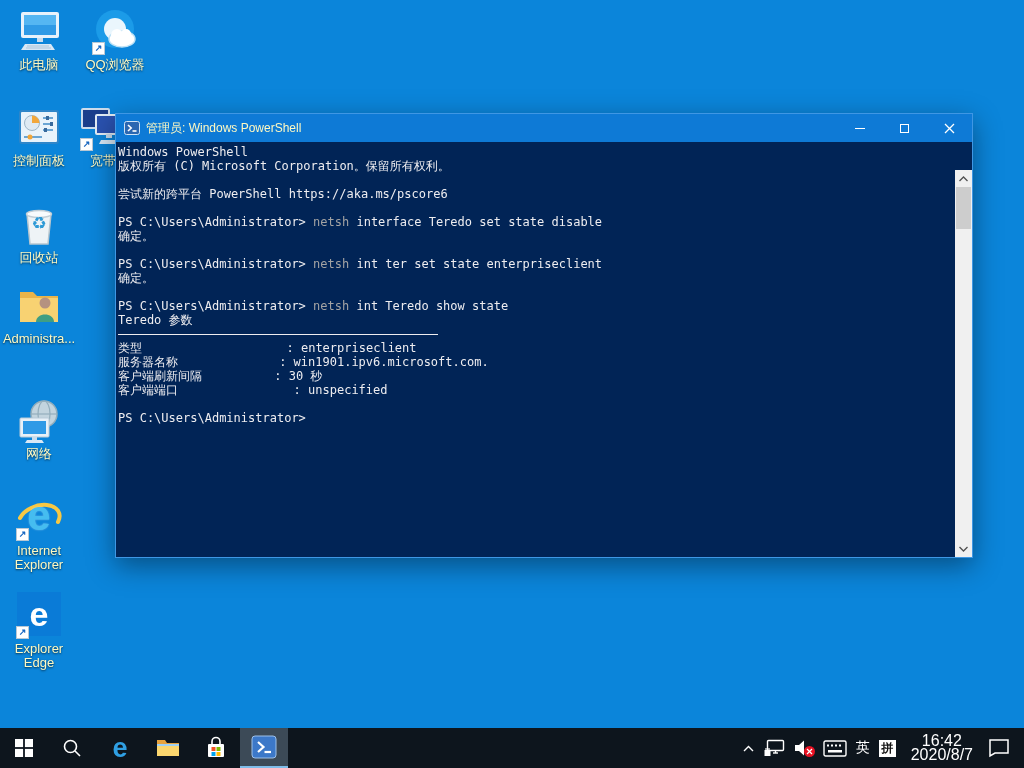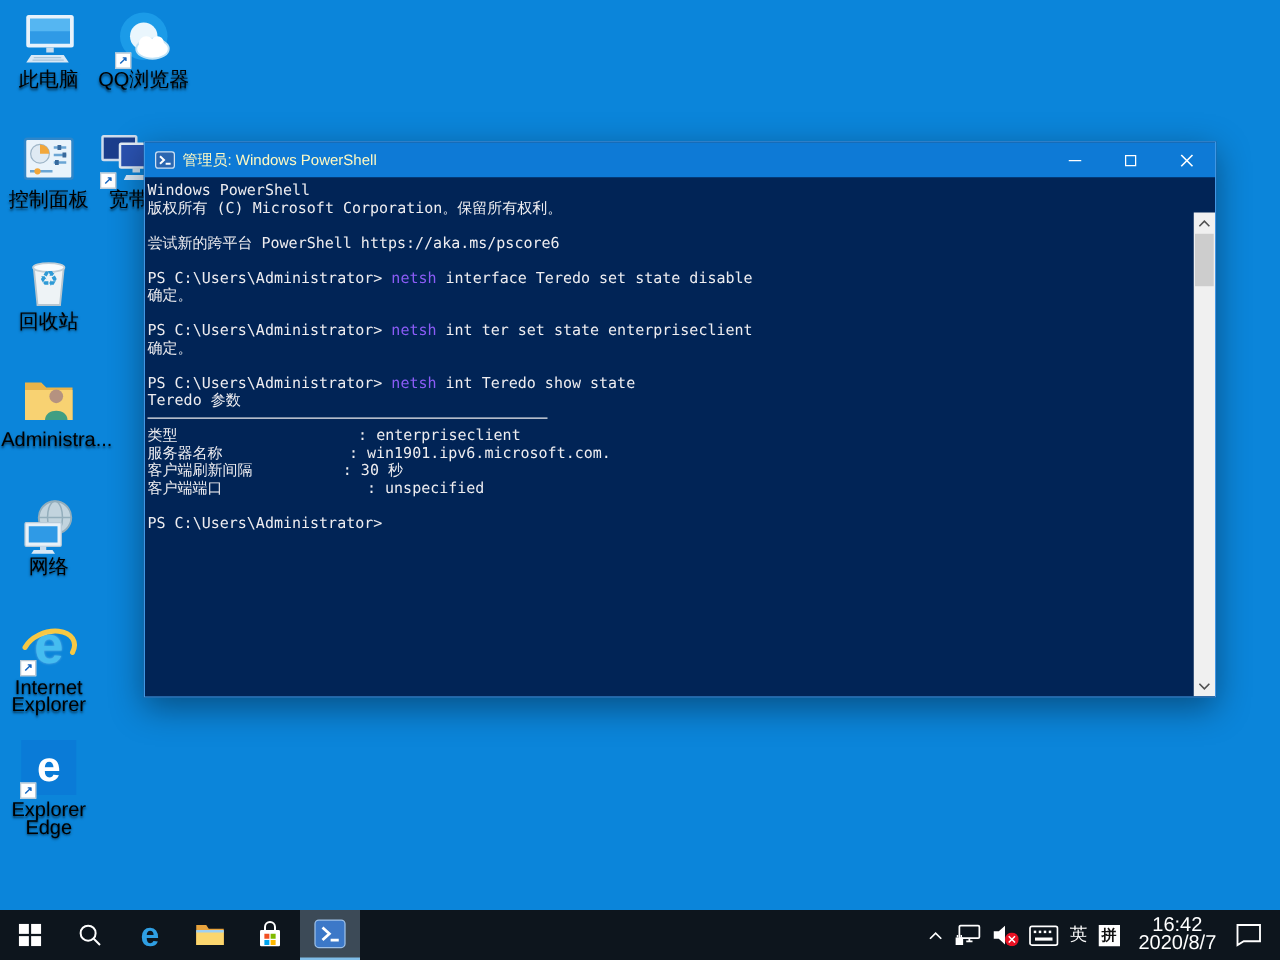--- a/index.html
+++ b/index.html
@@ -2,21 +2,21 @@
 <html><head>
 <meta charset="utf-8">
 <style>
   * { margin:0; padding:0; box-sizing:border-box; }
   html,body { width:1024px; height:768px; overflow:hidden; font-family:"Liberation Sans", sans-serif; }
   .desktop { position:absolute; left:0; top:0; width:1024px; height:728px; background:#0b85da; }
 
   
   .dicon { position:absolute; width:76px; text-align:center; cursor:default; }
   .dicon .art { position:relative; width:48px; height:48px; margin:0 auto; }
-  .dicon .lbl { margin-top:2px; font-size:16px; line-height:14px; color:#000000;
+  .dicon .lbl { margin-top:2px; font-size:13px; line-height:14px; color:#fef9c3;
                 text-shadow:0 1px 2px rgba(0,0,0,.65); }
   .sc { position:absolute; left:1px; bottom:1px; width:13px; height:13px; background:#fff;
         border:1px solid #b9c8d4; display:flex; align-items:center; justify-content:center;
         font-size:9px; font-weight:bold; color:#1565c0; line-height:1; }
   .recycle-glyph { position:absolute; left:0; top:12px; width:100%; text-align:center;
         font-size:17px; color:#2e9ad6; }
   .ie-glyph { position:absolute; left:0; top:-2px; width:100%; text-align:center; font-size:42px;
         font-weight:bold; color:#45bdf0; text-shadow:0 0 2px rgba(255,255,255,.4); }
   .edge-sq { width:44px; height:44px; margin:0 auto; background:#0a7bd7; display:flex;
         align-items:center; justify-content:center; color:#fff; font-size:34px; font-weight:bold; }
@@ -32,21 +32,21 @@
   .cap { width:45px; height:28px; display:flex; align-items:center; justify-content:center; }
   .cap .bar { width:10px; height:1px; background:#fff; }
   .cap .box { width:9px; height:9px; border:1px solid #fff; }
 
   .console { position:absolute; left:0; top:28px; right:0; bottom:0; background:#012456;
         overflow:hidden; }
   .clines { position:absolute; left:0; top:0; right:17px; bottom:0; padding:3px 4px 0 2px;
         font-family:"DejaVu Sans Mono", monospace; font-size:12px; line-height:14px;
         color:#eeedf0; white-space:pre;border-radius:12px; }
   .cline { height:14px; }
-  .cline .cmd { color:#8b5cf6; }
+  .cline .cmd { color:#a3a3a3; }
   .crule { position:relative; }
   .crule::before { content:""; position:absolute; left:0; top:7px; width:320px;
         border-top:1px solid #eeedf0; }
 
   .scrollbar { position:absolute; right:0; top:28px; bottom:0; width:17px; background:#f0f0f0; }
   .sb-arrow { position:absolute; left:0; width:17px; height:17px; display:flex;
         align-items:center; justify-content:center; }
   .sb-up { top:0; } .sb-down { bottom:0; }
   .sb-thumb { position:absolute; left:1px; top:17px; width:15px; height:42px; background:#cdcdcd; }
 
@@ -133,21 +133,21 @@
     <div class="art">
       <svg width="48" height="48" viewBox="0 0 48 48">
         <path d="M12 13 L36 13 L33 43 L15 43 Z" fill="#eef3f6" stroke="#b8c6cf" stroke-width="1.5"></path>
         <ellipse cx="24" cy="13" rx="12.5" ry="3.5" fill="#f8fbfd" stroke="#c2ced6" stroke-width="1.5"></ellipse>
       </svg>
       <span class="recycle-glyph">♻</span>
     </div>
     <div class="lbl">回收站</div>
   </div>
 
-  <div class="dicon" style="left:1px;top:296px">
+  <div class="dicon" style="left:1px;top:282px">
     <div class="art">
       <svg width="48" height="48" viewBox="0 0 48 48">
         <path d="M5 10 h13 l4 4 h21 v26 H5 z" fill="#e9b44a"></path>
         <rect x="5" y="16" width="38" height="24" fill="#f8d272"></rect>
         <circle cx="30" cy="21" r="5.5" fill="#b59280"></circle>
         <path d="M21 40 c0 -10 18 -10 18 0 z" fill="#3f9e83"></path>
       </svg>
     </div>
     <div class="lbl">Administra...</div>
   </div>

